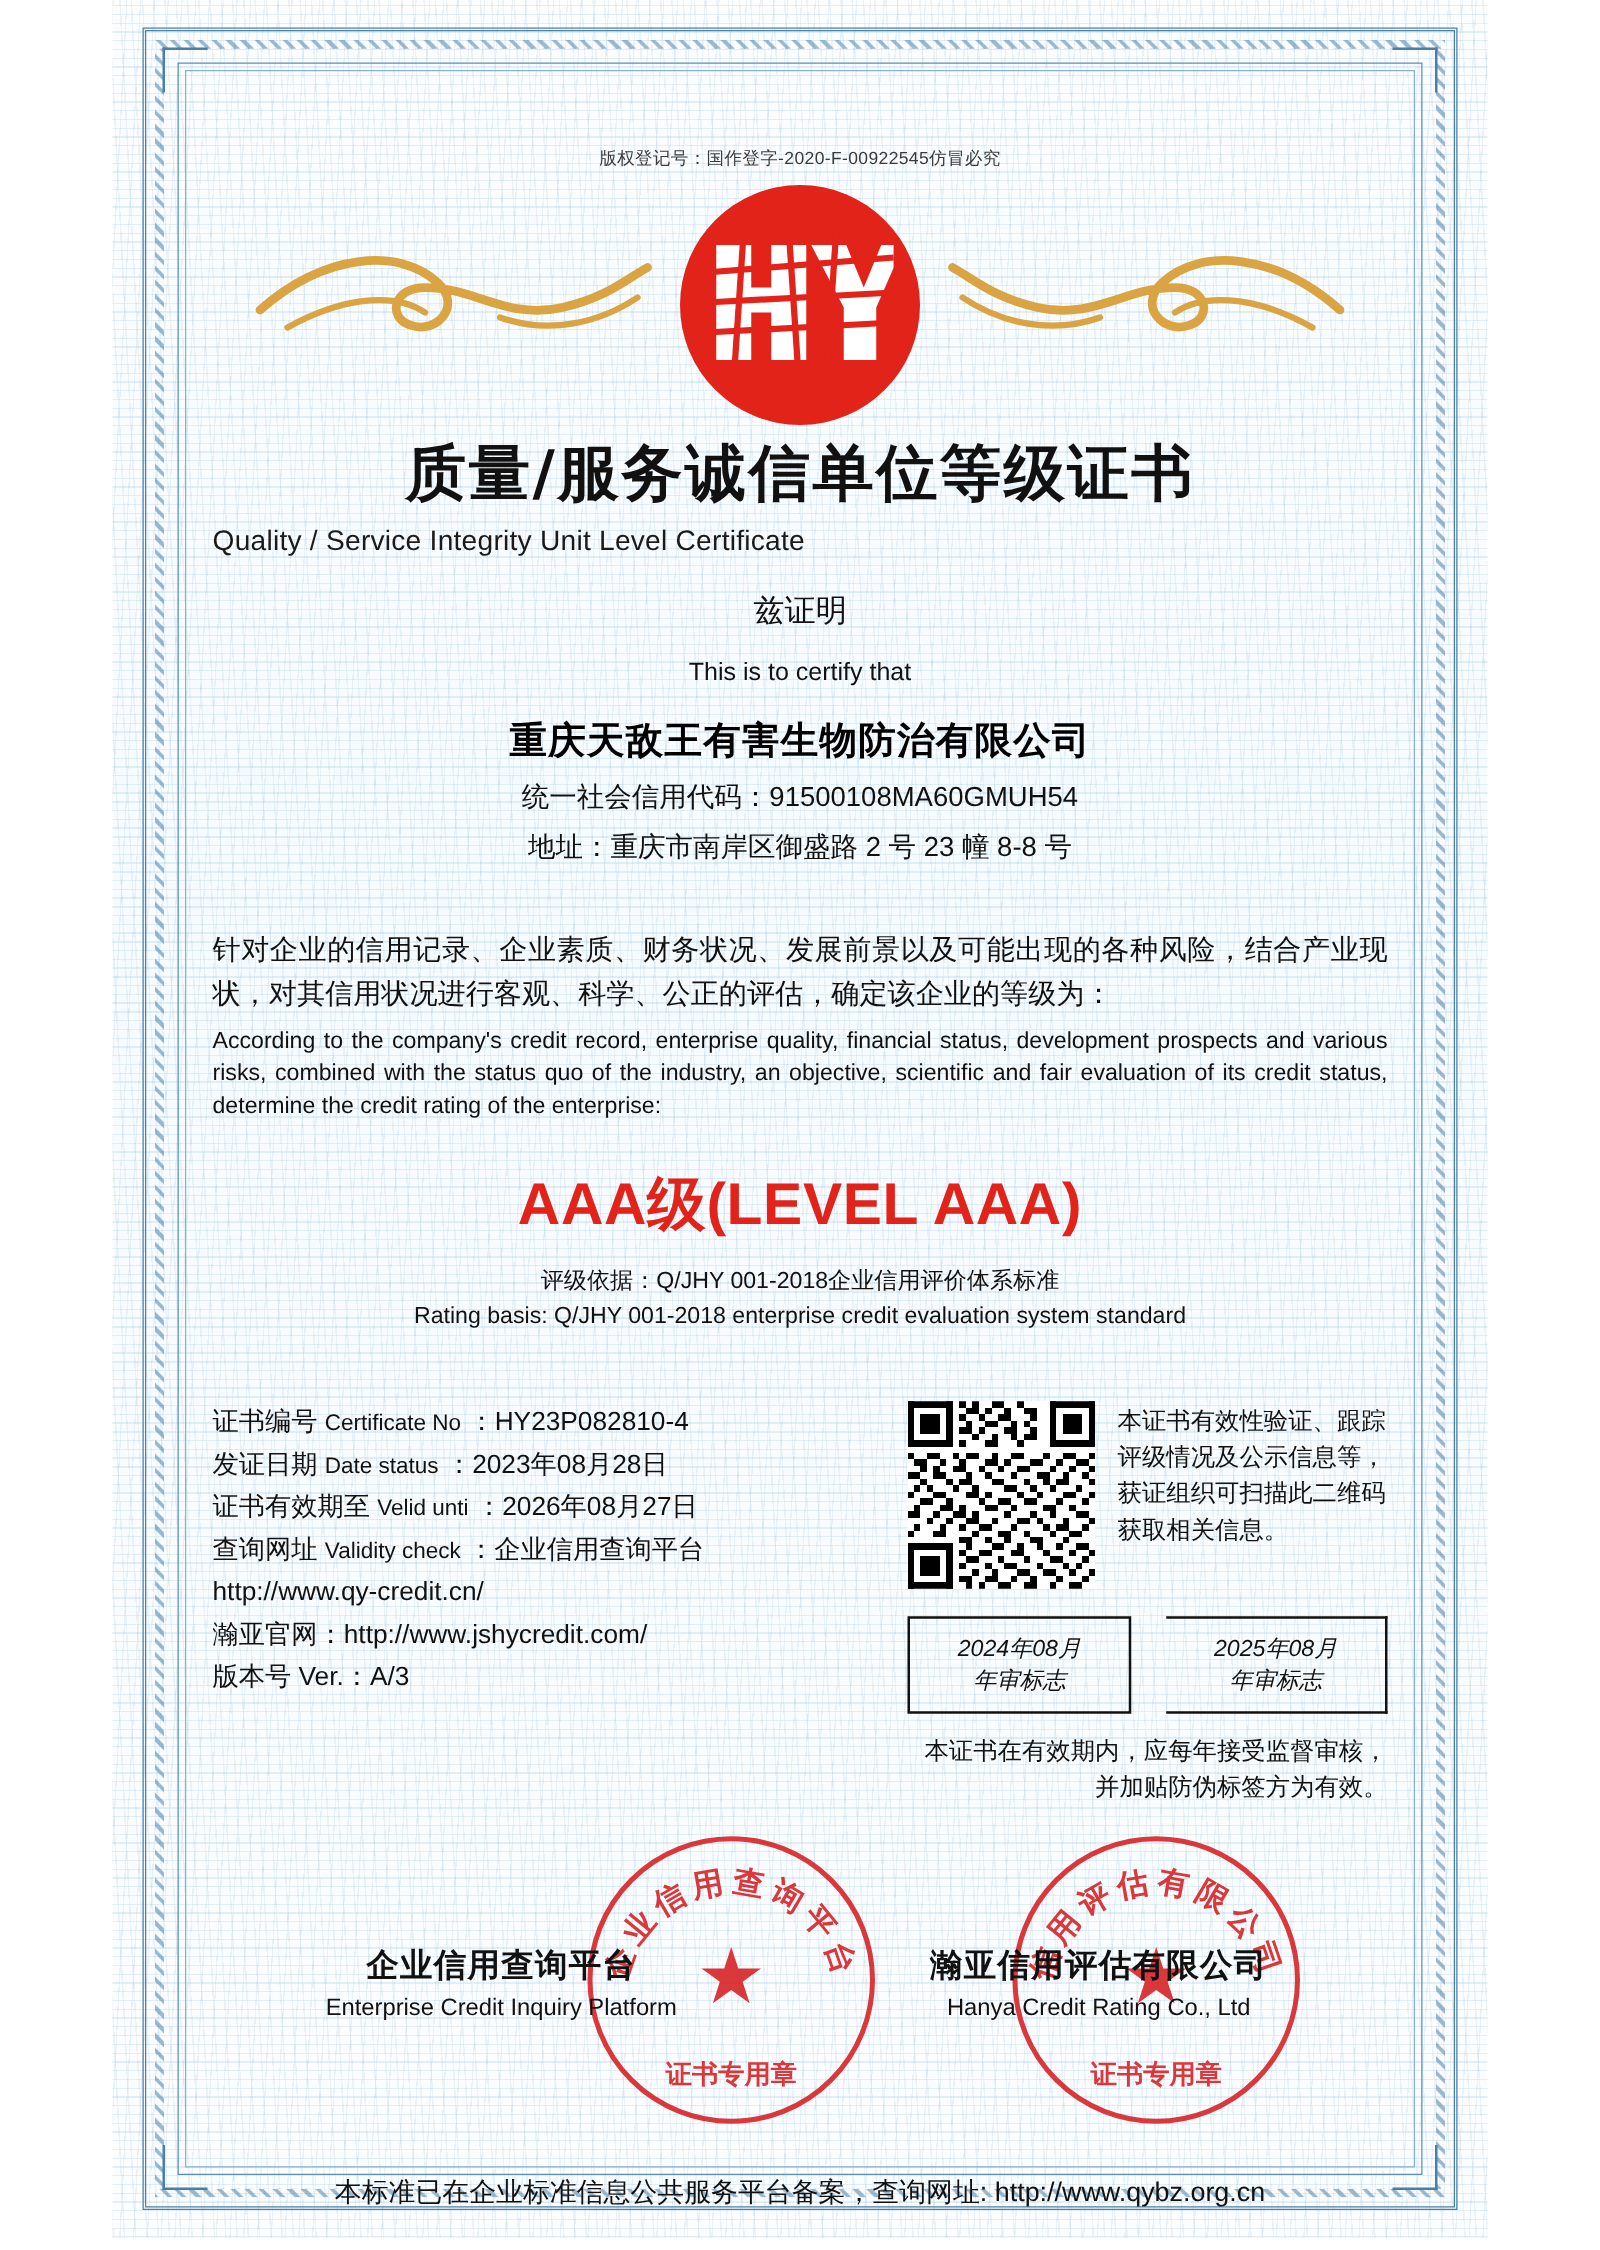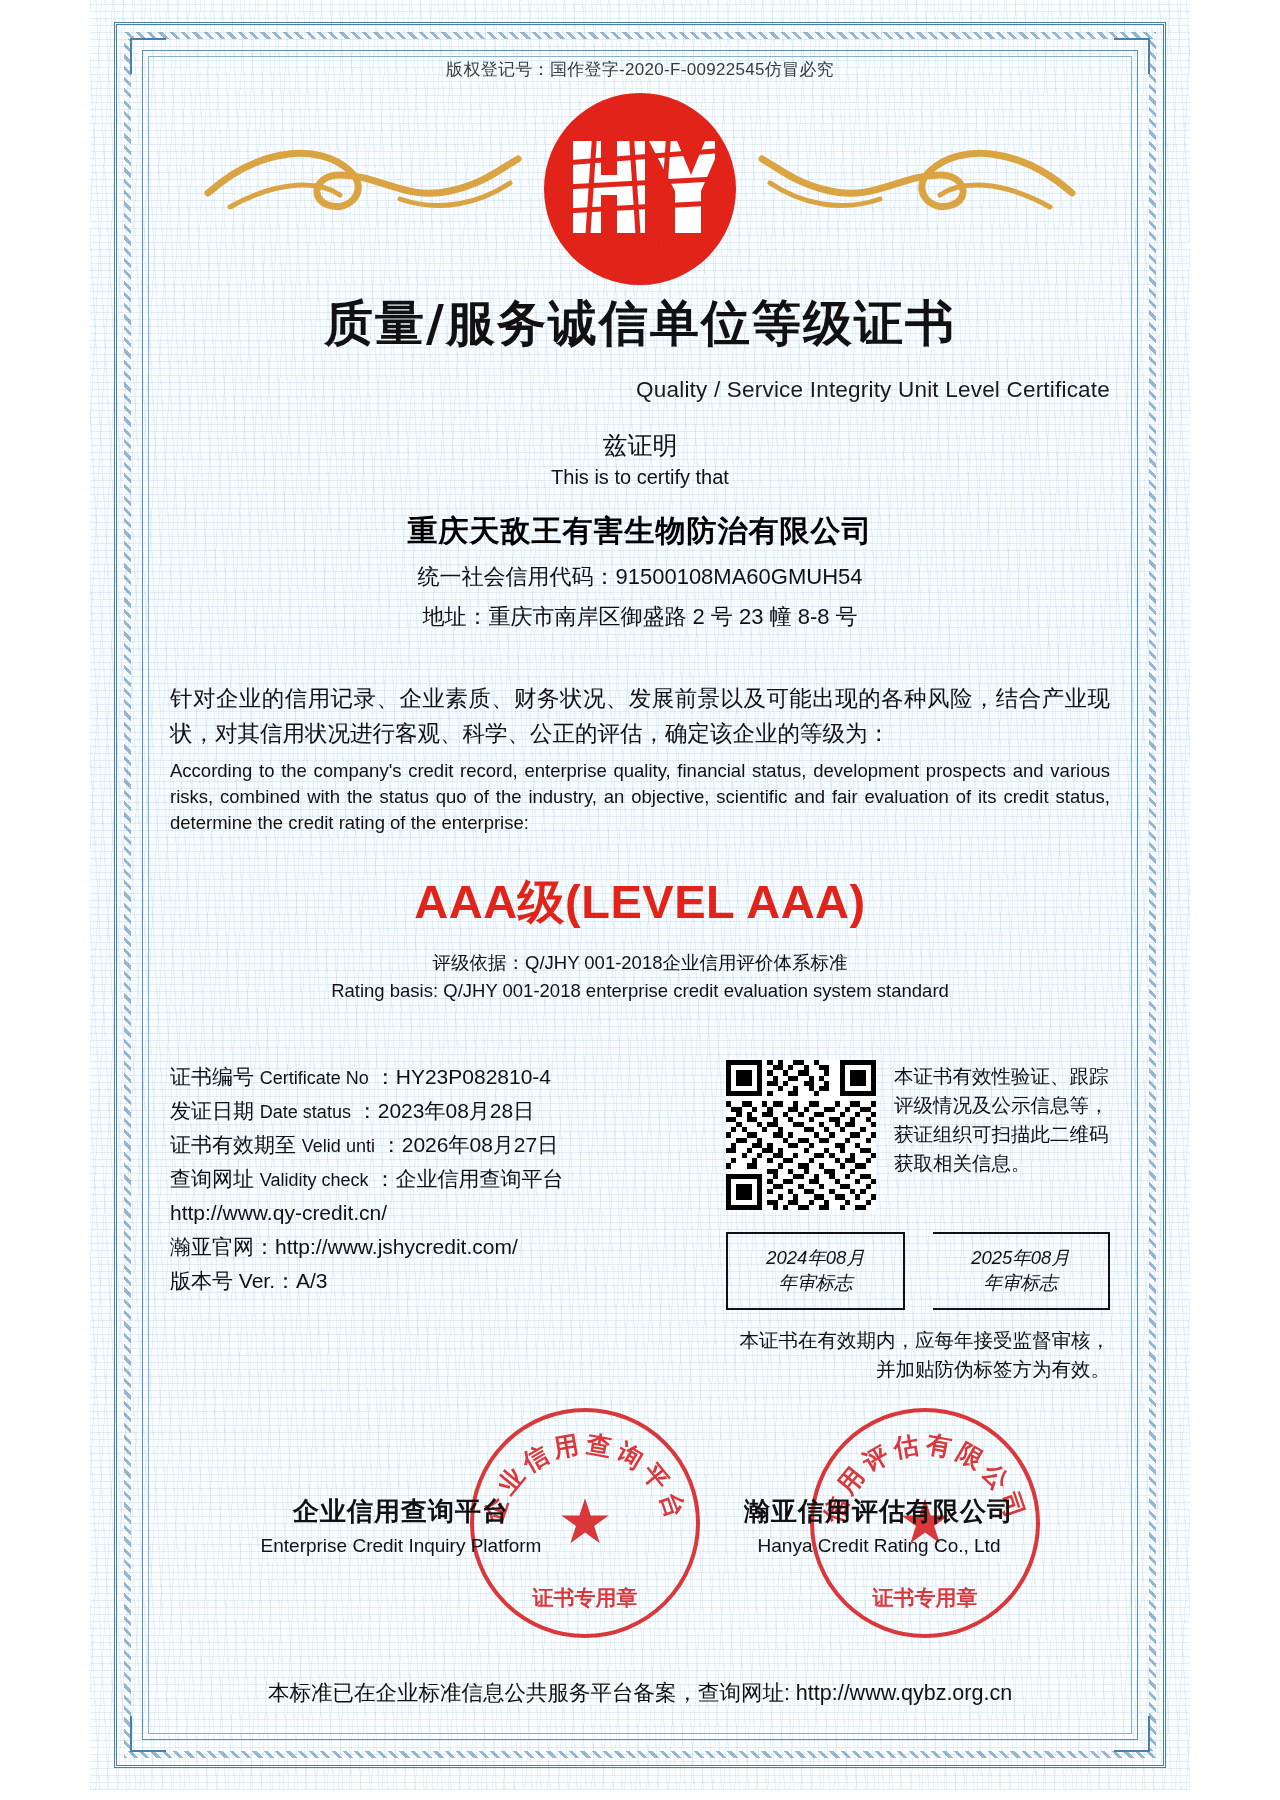--- a/index.html
+++ b/index.html
@@ -79,23 +79,23 @@
   .corner.tl{left:40px;top:38px;border-right:none;border-bottom:none;}
   .corner.tr{right:40px;top:38px;border-left:none;border-bottom:none;}
   .corner.bl{left:40px;bottom:38px;border-right:none;border-top:none;}
   .corner.br{right:40px;bottom:38px;border-left:none;border-top:none;}
 
   
   .content{position:relative;z-index:5;padding:0 80px;box-sizing:border-box;}
 
   .copyright{
     text-align:center;
-    font-size:17px;
+    font-size:14px;
     color:#3a3a3a;
-    padding-top:58px;
+    padding-top:118px;
     letter-spacing:.3px;
   }
 
   
   .logo-row{
     position:relative;
     height:200px;
     margin-top:4px;
   }
   .flourish{
@@ -115,31 +115,31 @@
   h1.title-cn{
     text-align:center;
     font-size:49px;
     letter-spacing:2px;
     margin:6px 0 0;
     font-weight:bold;
     color:#111;
     font-family:"DejaVu Sans","Liberation Sans",sans-serif;
   }
   .title-en{
-    text-align:right;
+    text-align:left;
     font-size:22.5px;
     color:#1a1a1a;
-    margin-top:20px;
+    margin-top:8px;
     letter-spacing:.2px;
   }
   .certify-cn{
     text-align:center;font-size:25px;margin-top:26px;color:#111;
   }
   .certify-en{
-    text-align:center;font-size:20px;margin-top:4px;color:#111;
+    text-align:center;font-size:20px;margin-top:22px;color:#111;
   }
   .company{
     text-align:center;
     font-size:30px;
     font-weight:bold;
     margin-top:22px;
     letter-spacing:1px;
     color:#000;
   }
   .credit-code,.address{

